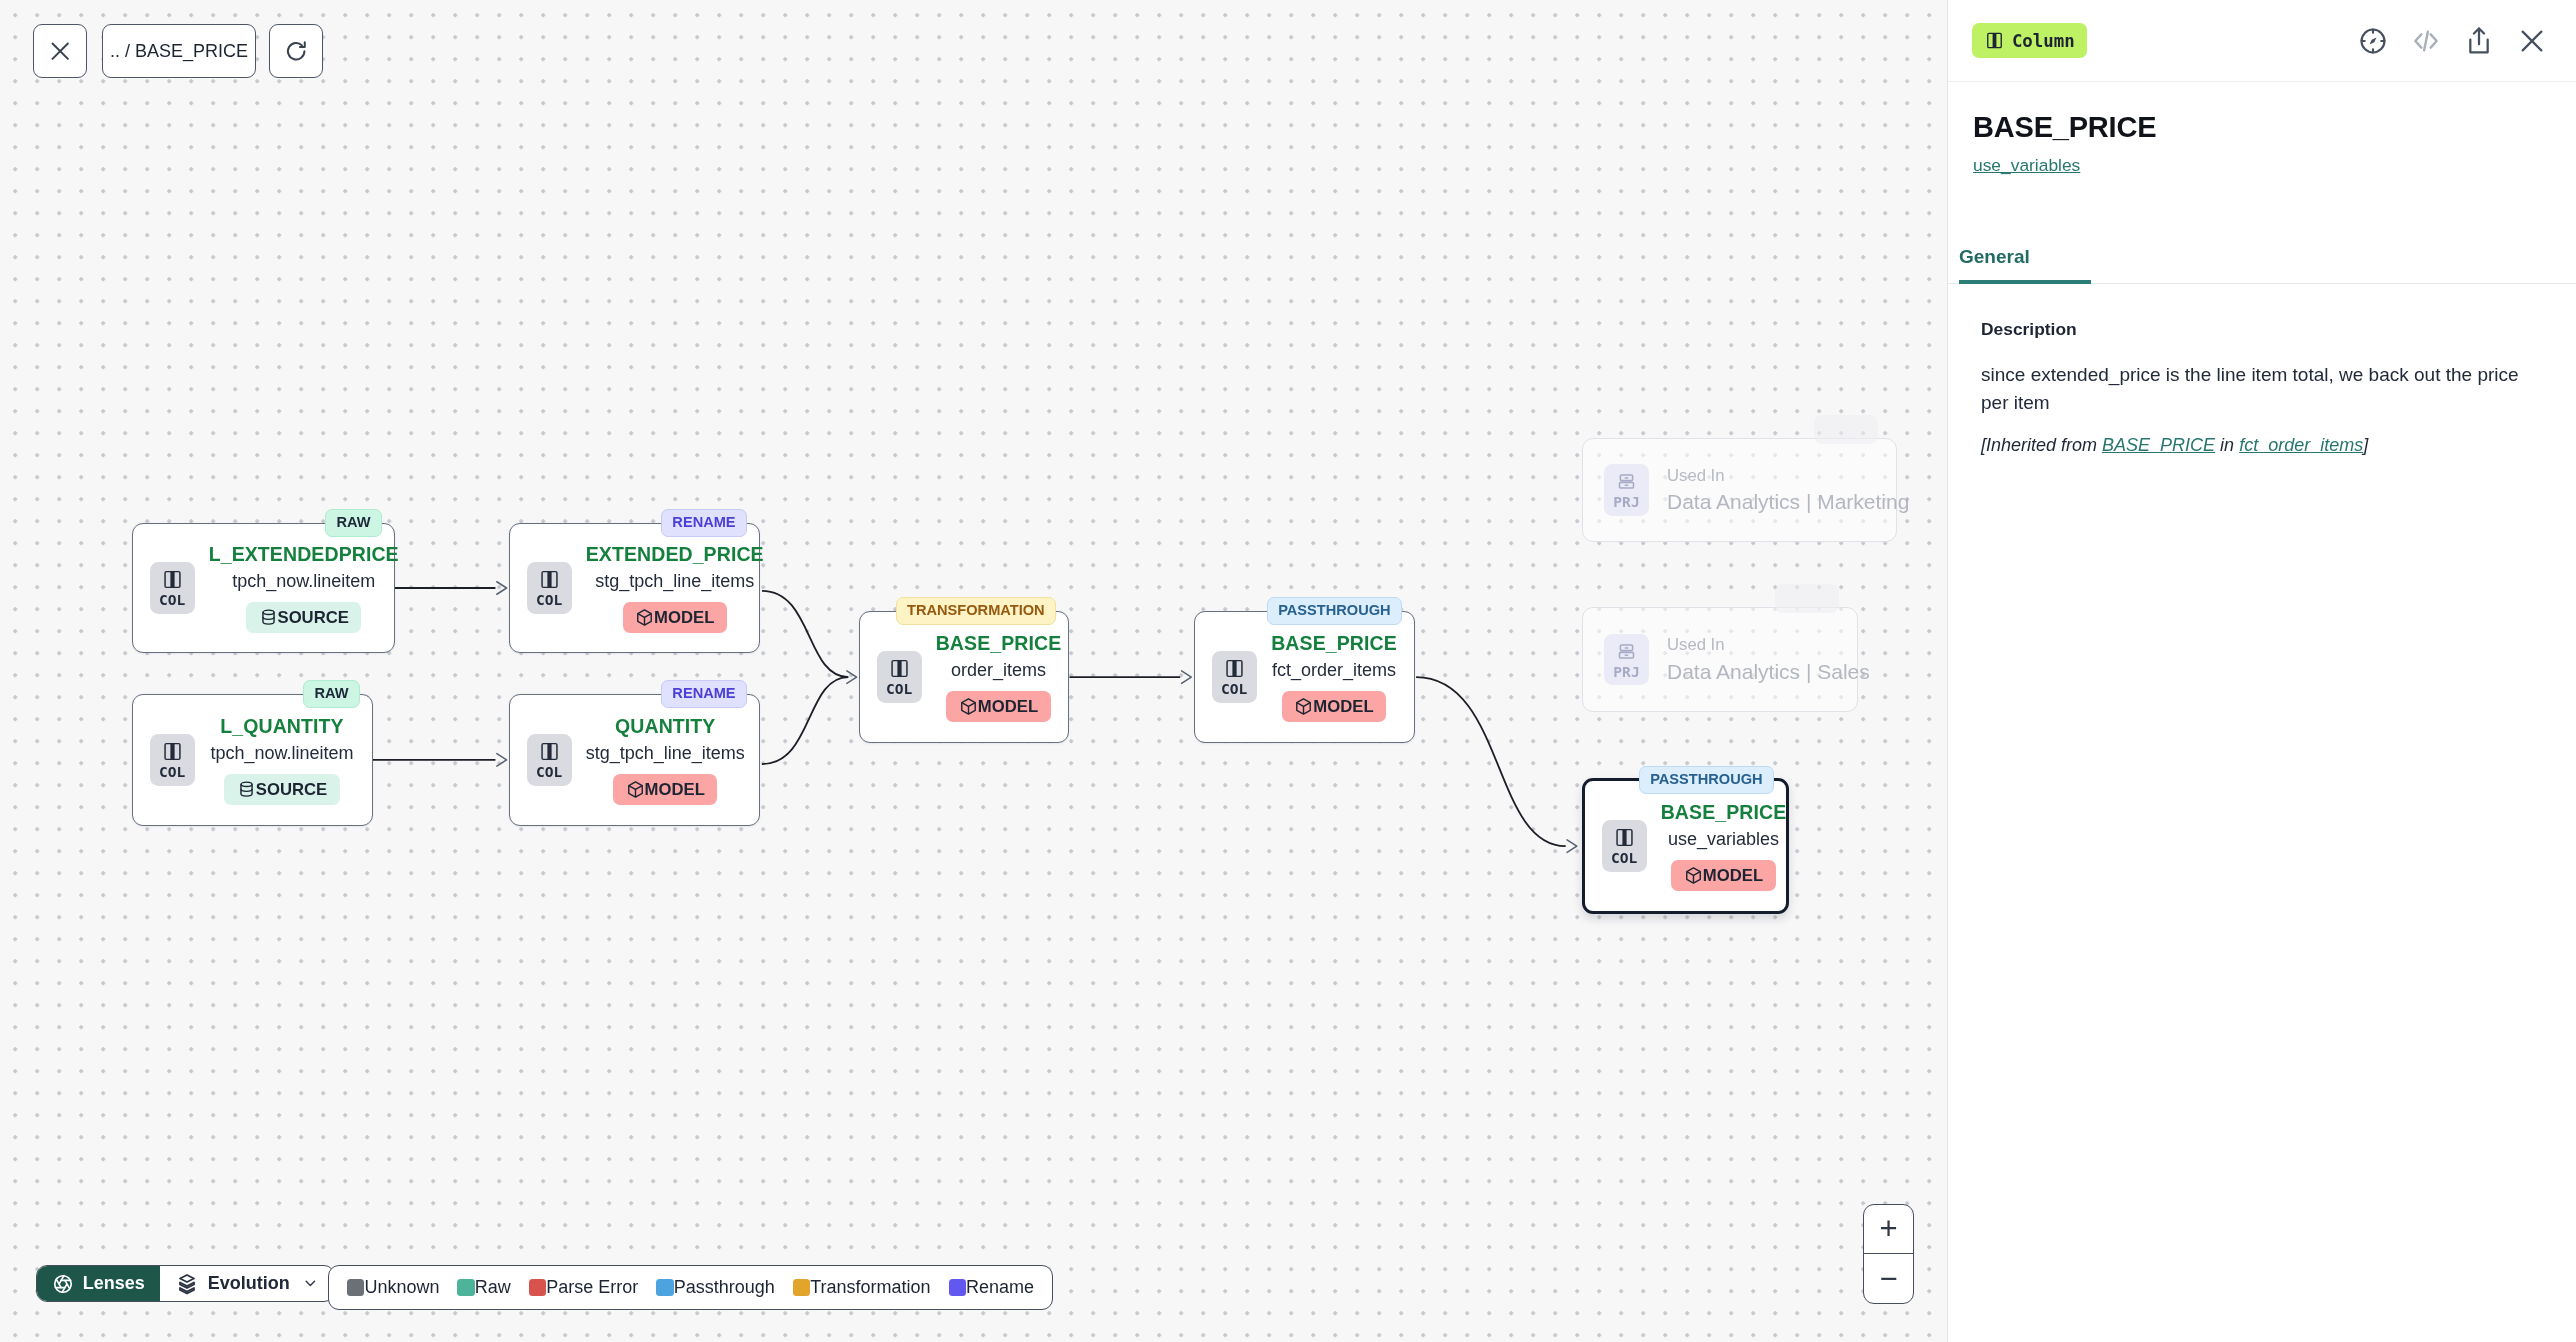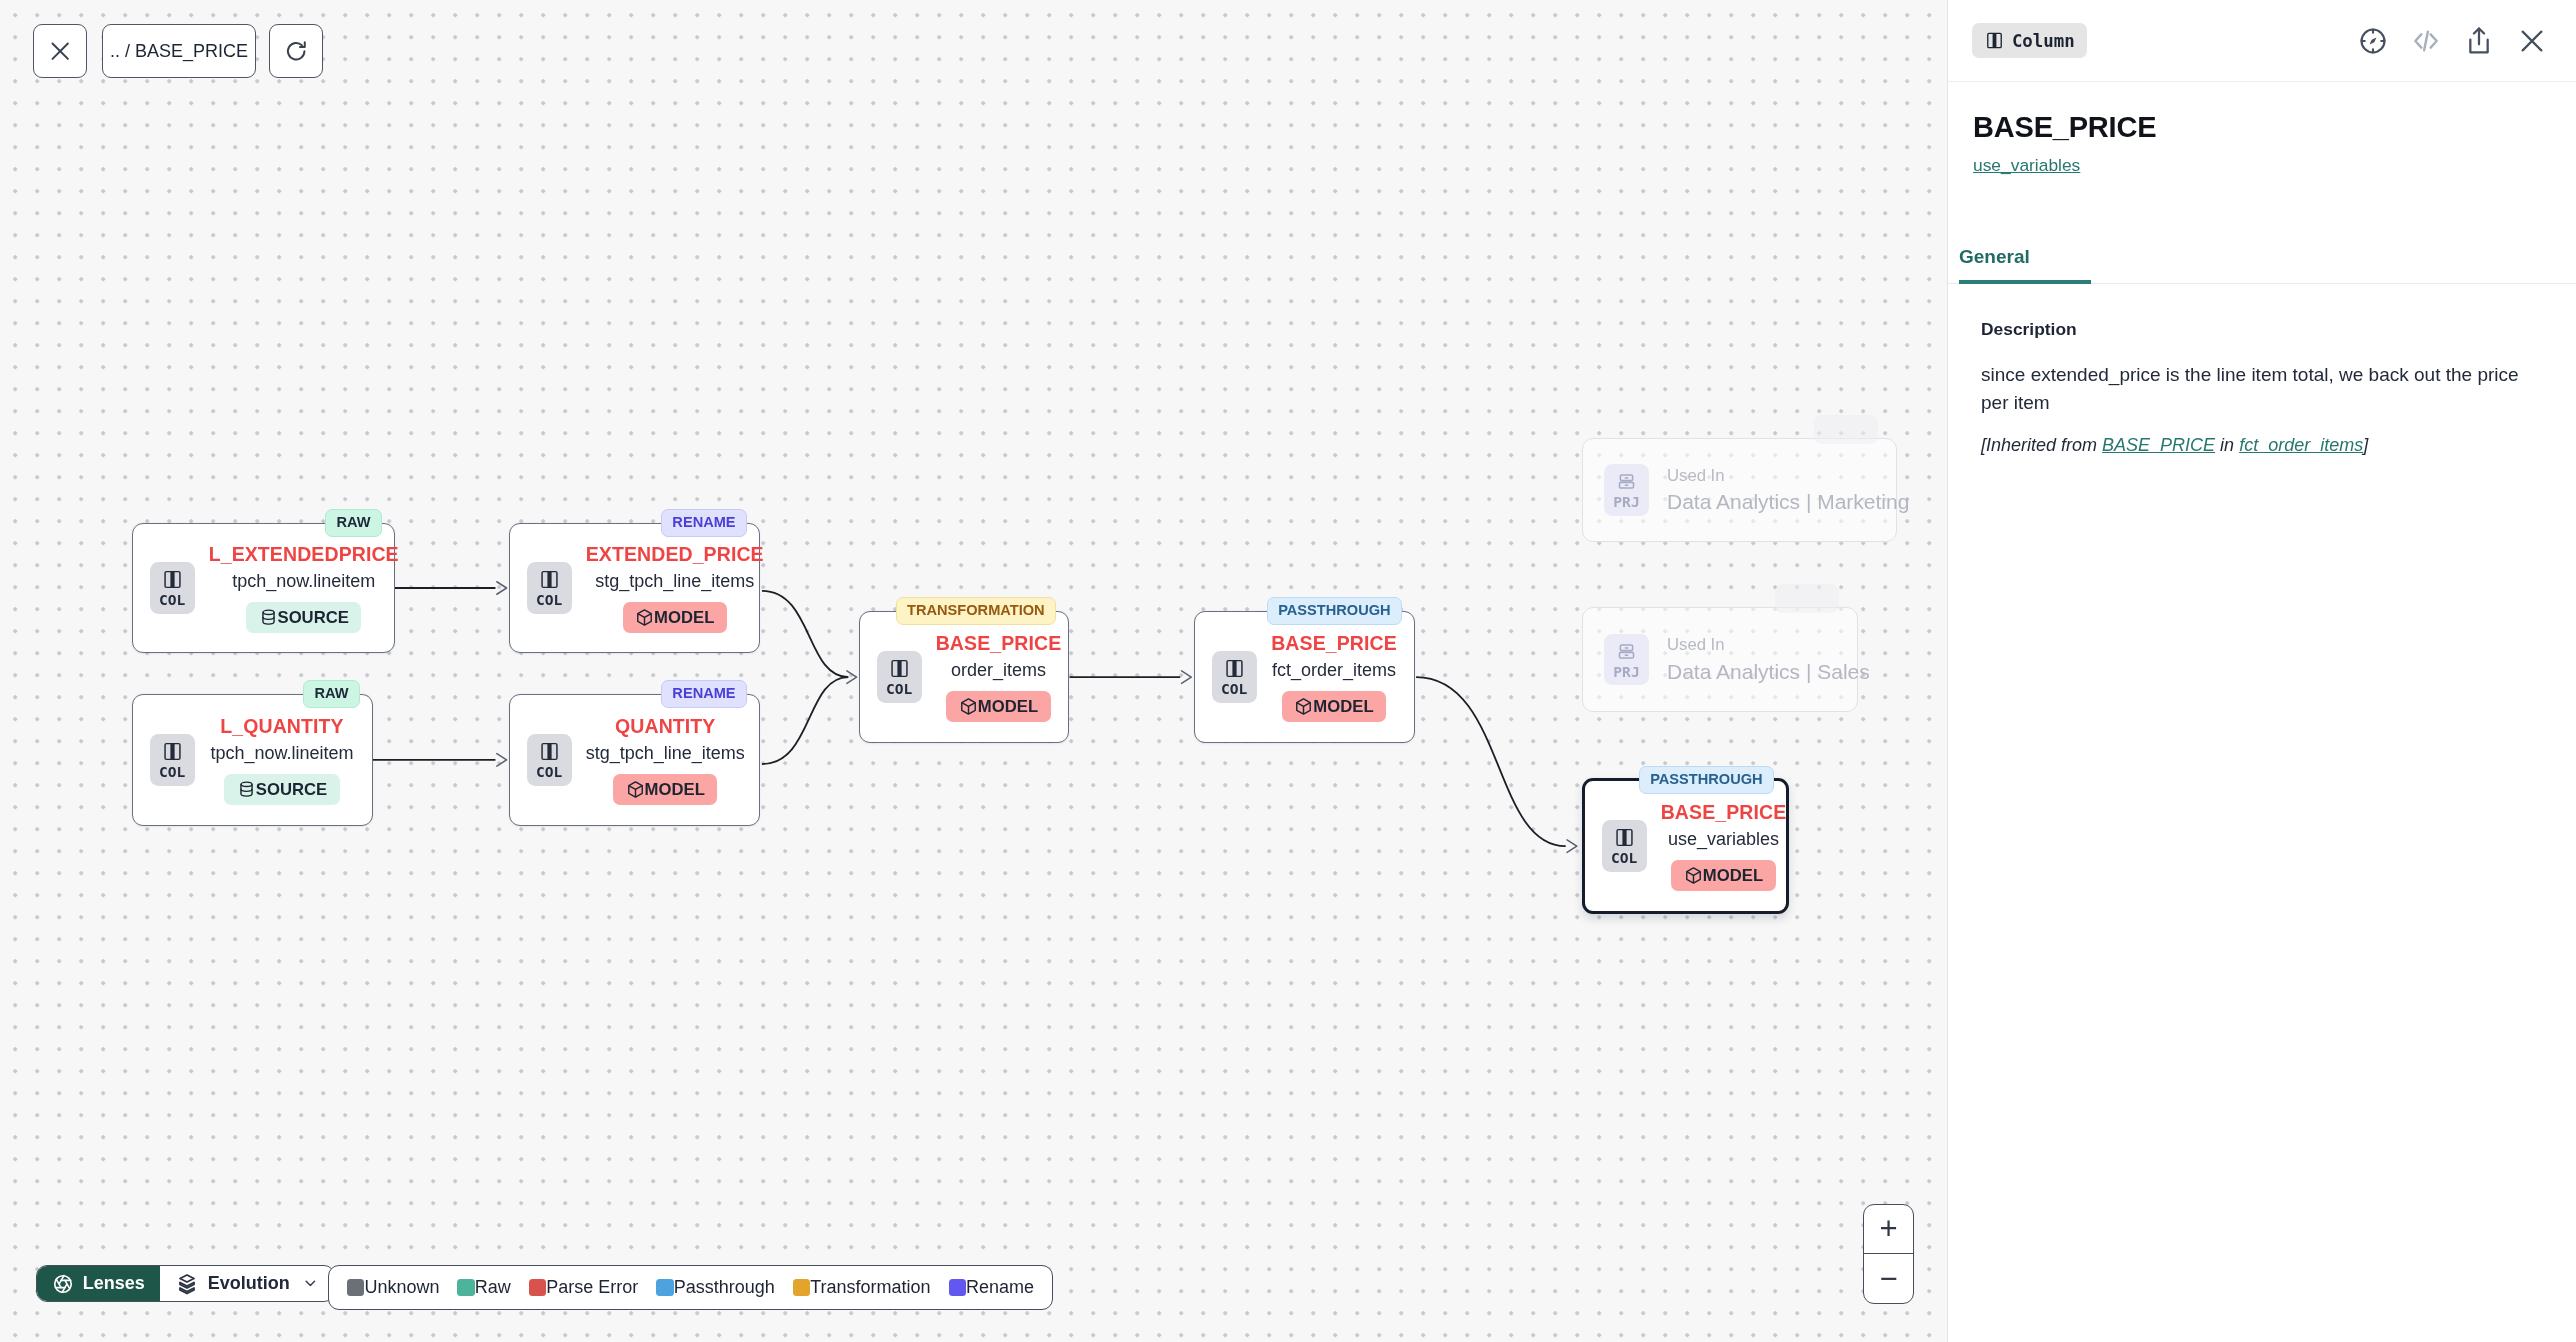--- a/index.html
+++ b/index.html
@@ -26,21 +26,21 @@
   
   .node { position:absolute; background:#fff; border:1.7px solid #66707f; border-radius:11px;
     box-shadow:0 0.7px 2.1px rgba(20,28,45,.07); }
   .node.selected { border:3.1px solid #151c2b; box-shadow:0 4.2px 9.7px rgba(20,28,45,.14); }
   .node-body { display:flex; align-items:center; gap:14px; height:100%; padding:0 16.7px; }
   .chip { flex:0 0 auto; width:45px; padding:7px 0 5.6px; border-radius:8.4px; background:#d9dbe1;
     display:flex; flex-direction:column; align-items:center; gap:1.4px; color:#232b3a; }
   .chip svg { width:21px; height:21px; }
   .chip-label { font-family:"DejaVu Sans Mono", monospace; font-size:14.6px; font-weight:700; }
   .node-content { flex:1; display:flex; flex-direction:column; align-items:center; }
-  .node-title { font-size:19.5px; font-weight:700; letter-spacing:0.1px; color:#ef4444; white-space:nowrap; }
+  .node-title { font-size:19.5px; font-weight:700; letter-spacing:0.1px; color:#15803d; white-space:nowrap; }
   .node-subtitle { font-size:18px; margin-top:5.6px; color:#242b3a; white-space:nowrap; }
   .pill { display:inline-flex; align-items:center; margin-top:9.7px; padding:5.6px 12.5px;
     border-radius:7px; font-size:16.7px; font-weight:700; color:#1d2432; }
   .pill svg { width:19px; height:19px; }
   .pill.source { background:#d9f3ea; }
   .pill.model  { background:#fca5a5; }
 
   .nbadge { position:absolute; top:-14.6px; right:12px; height:28px; line-height:25px;
     padding:0 10.4px; border-radius:7px; font-size:14.6px; font-weight:700; border:1.4px solid; }
   .nbadge.raw            { background:#ccf5e4; border-color:#aeeccf; color:#1d2838; }
@@ -77,21 +77,21 @@
   .zoomctl .zbtn { height:49px; display:flex; align-items:center; justify-content:center;
     font-size:31px; color:#2f3644; }
   .zoomctl .zbtn:first-child { border-bottom:1.7px solid #474f5d; }
 
   
   .panel { position:absolute; left:1947px; top:0; width:629px; height:1343px; background:#fff;
     border-left:0.7px solid #e4e4e8; }
   .panel-header { height:82px; display:flex; align-items:center; justify-content:space-between;
     padding:0 28px 0 24px; border-bottom:1.4px solid #eceef1; }
   .type-badge { display:inline-flex; align-items:center; gap:8.4px; padding:7.7px 12.5px;
-    background:#e5e5e5; border-radius:7px; font-family:"DejaVu Sans Mono", monospace;
+    background:#bef264; border-radius:7px; font-family:"DejaVu Sans Mono", monospace;
     font-size:17.4px; font-weight:700; color:#1d2433; }
   .type-badge svg { width:19px; height:19px; }
   .panel-icons { display:flex; align-items:center; gap:21px; }
   .picon { width:32px; height:32px; color:#47505e; display:flex; align-items:center; justify-content:center; }
   .picon svg { width:100%; height:100%; }
   .picon.dim { color:#a9b0bb; }
 
   .panel-title-block { padding:29px 25px 0; }
   .panel-title { font-size:29px; font-weight:700; letter-spacing:-0.2px; color:#10131a; }
   .panel-link { display:inline-block; margin-top:11px; font-size:17.4px; color:#27776e;

